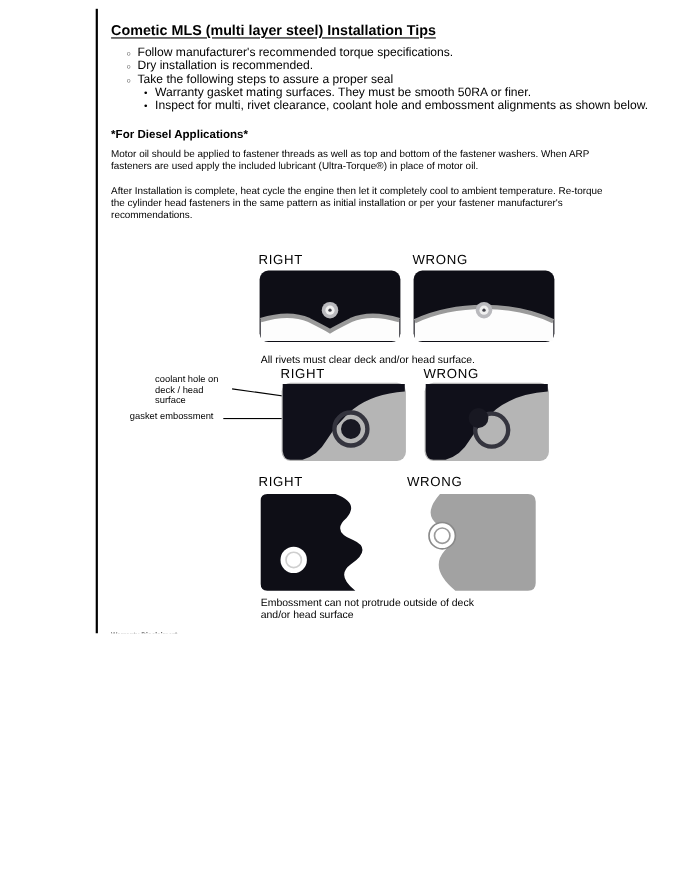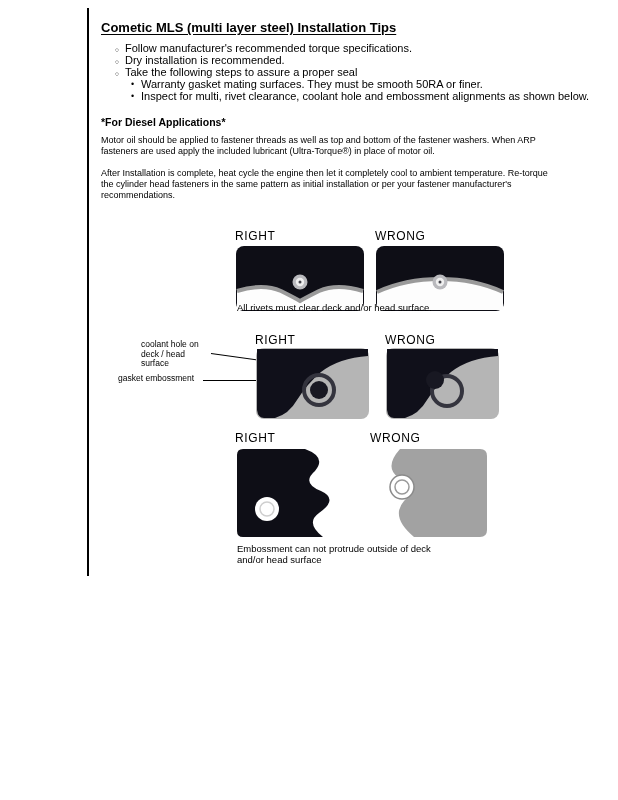--- a/index.html
+++ b/index.html
@@ -34,21 +34,21 @@
 
   svg.img { position:absolute; }
   .fig1r { left:235px; top:245px; width:130px; height:67px; }
   .fig1w { left:375px; top:245px; width:130px; height:67px; }
   .fig2r { left:255px; top:347px; width:115px; height:73px; }
   .fig2w { left:385px; top:347px; width:115px; height:73px; }
   .fig3r { left:235px; top:447px; width:120px; height:92px; }
   .fig3w { left:370px; top:447px; width:120px; height:92px; }
 
   .caption { position:absolute; left:237px; font-size:9.5px; line-height:11px; }
-  .cap1 { top:302px; }
+  .cap1 { top:322px; }
   .cap2 { top:423px; }
   .cap3 { top:543px; width:222px; }
 
   .fig2-label { position:absolute; font-size:8.5px; line-height:9.5px; }
   .lbl-coolant { left:141px; top:340px; width:70px; }
   .lbl-emboss  { left:118px; top:374px; width:95px; }
   .leader { position:absolute; height:1px; background:#000; }
   .l1 { left:211px; top:353px; width:76px; transform:rotate(8deg); transform-origin:left center; }
   .l2 { left:203px; top:380px; width:60px; }
 

